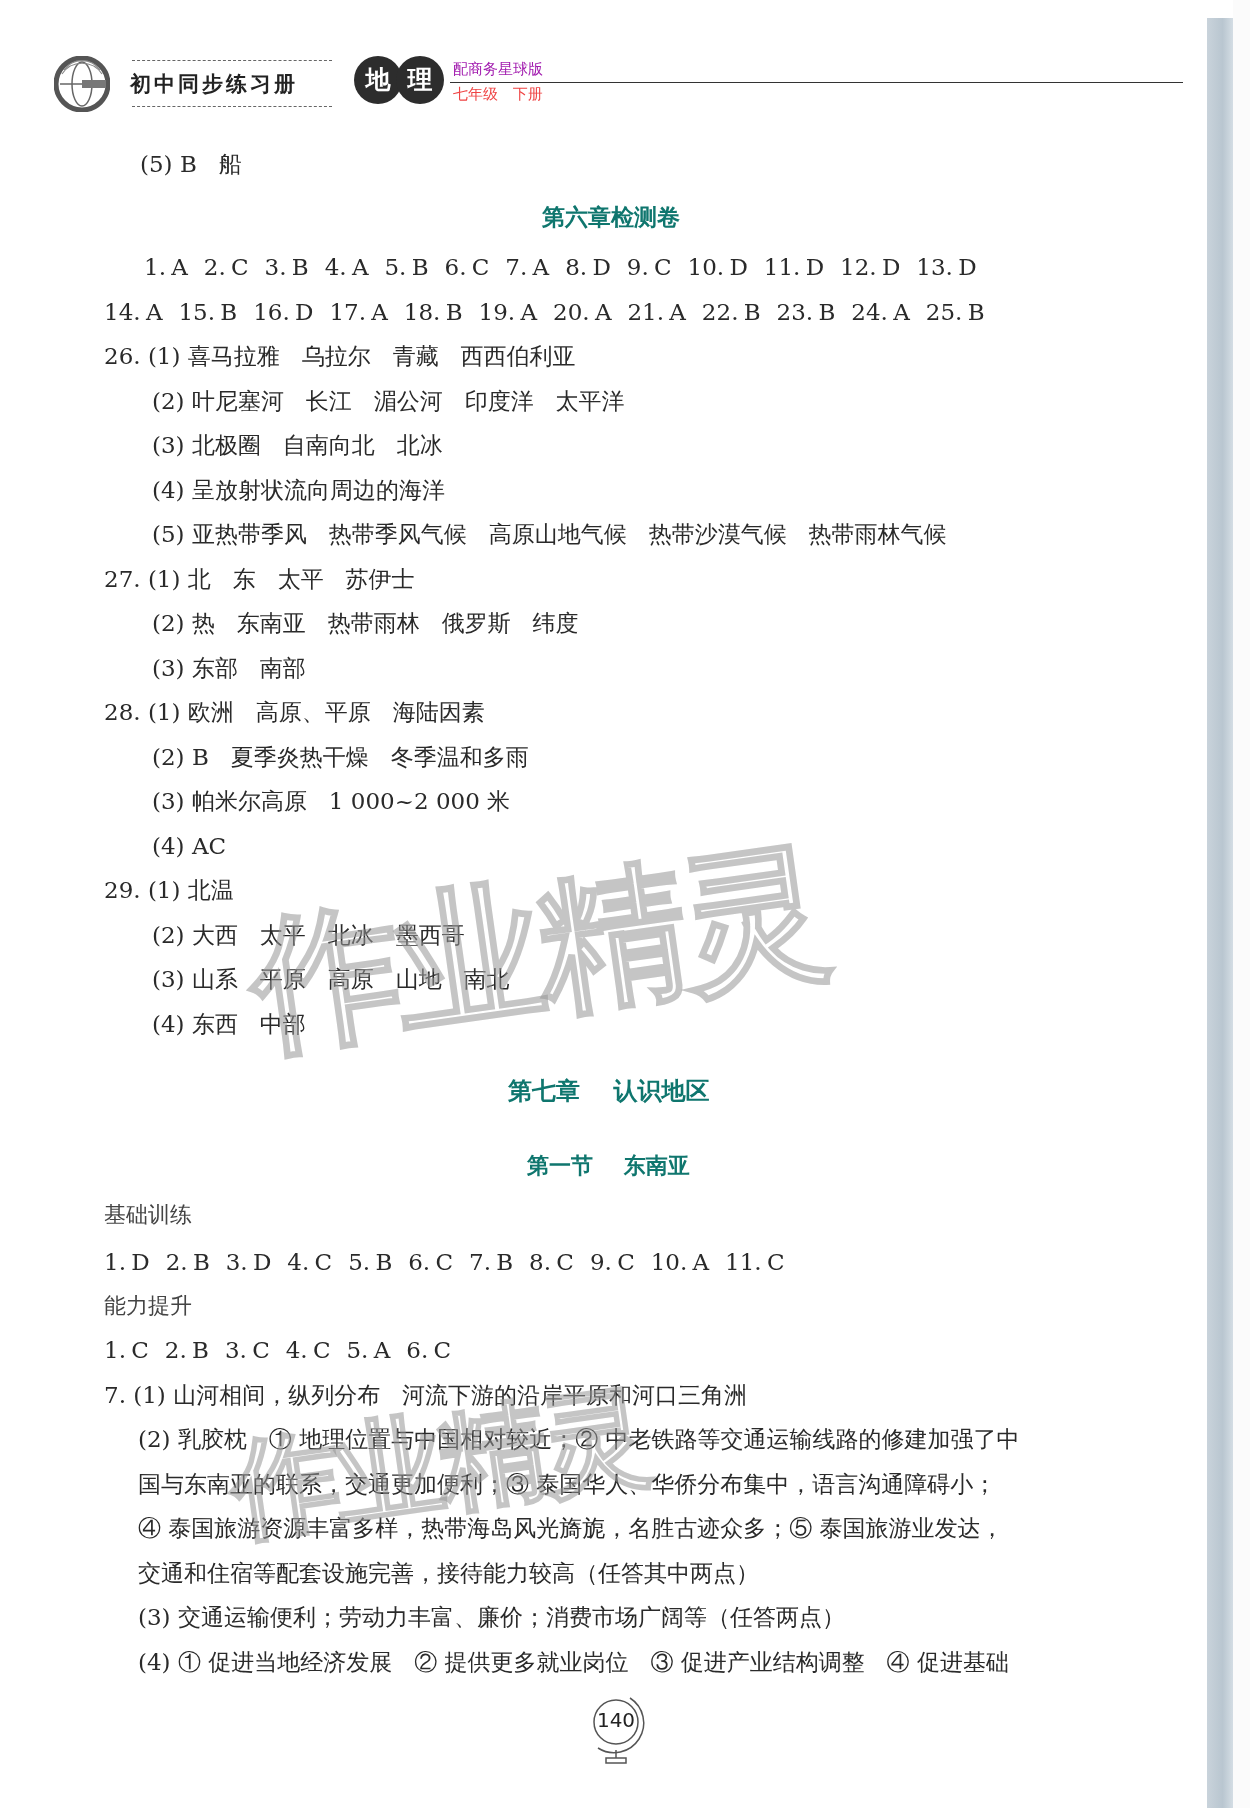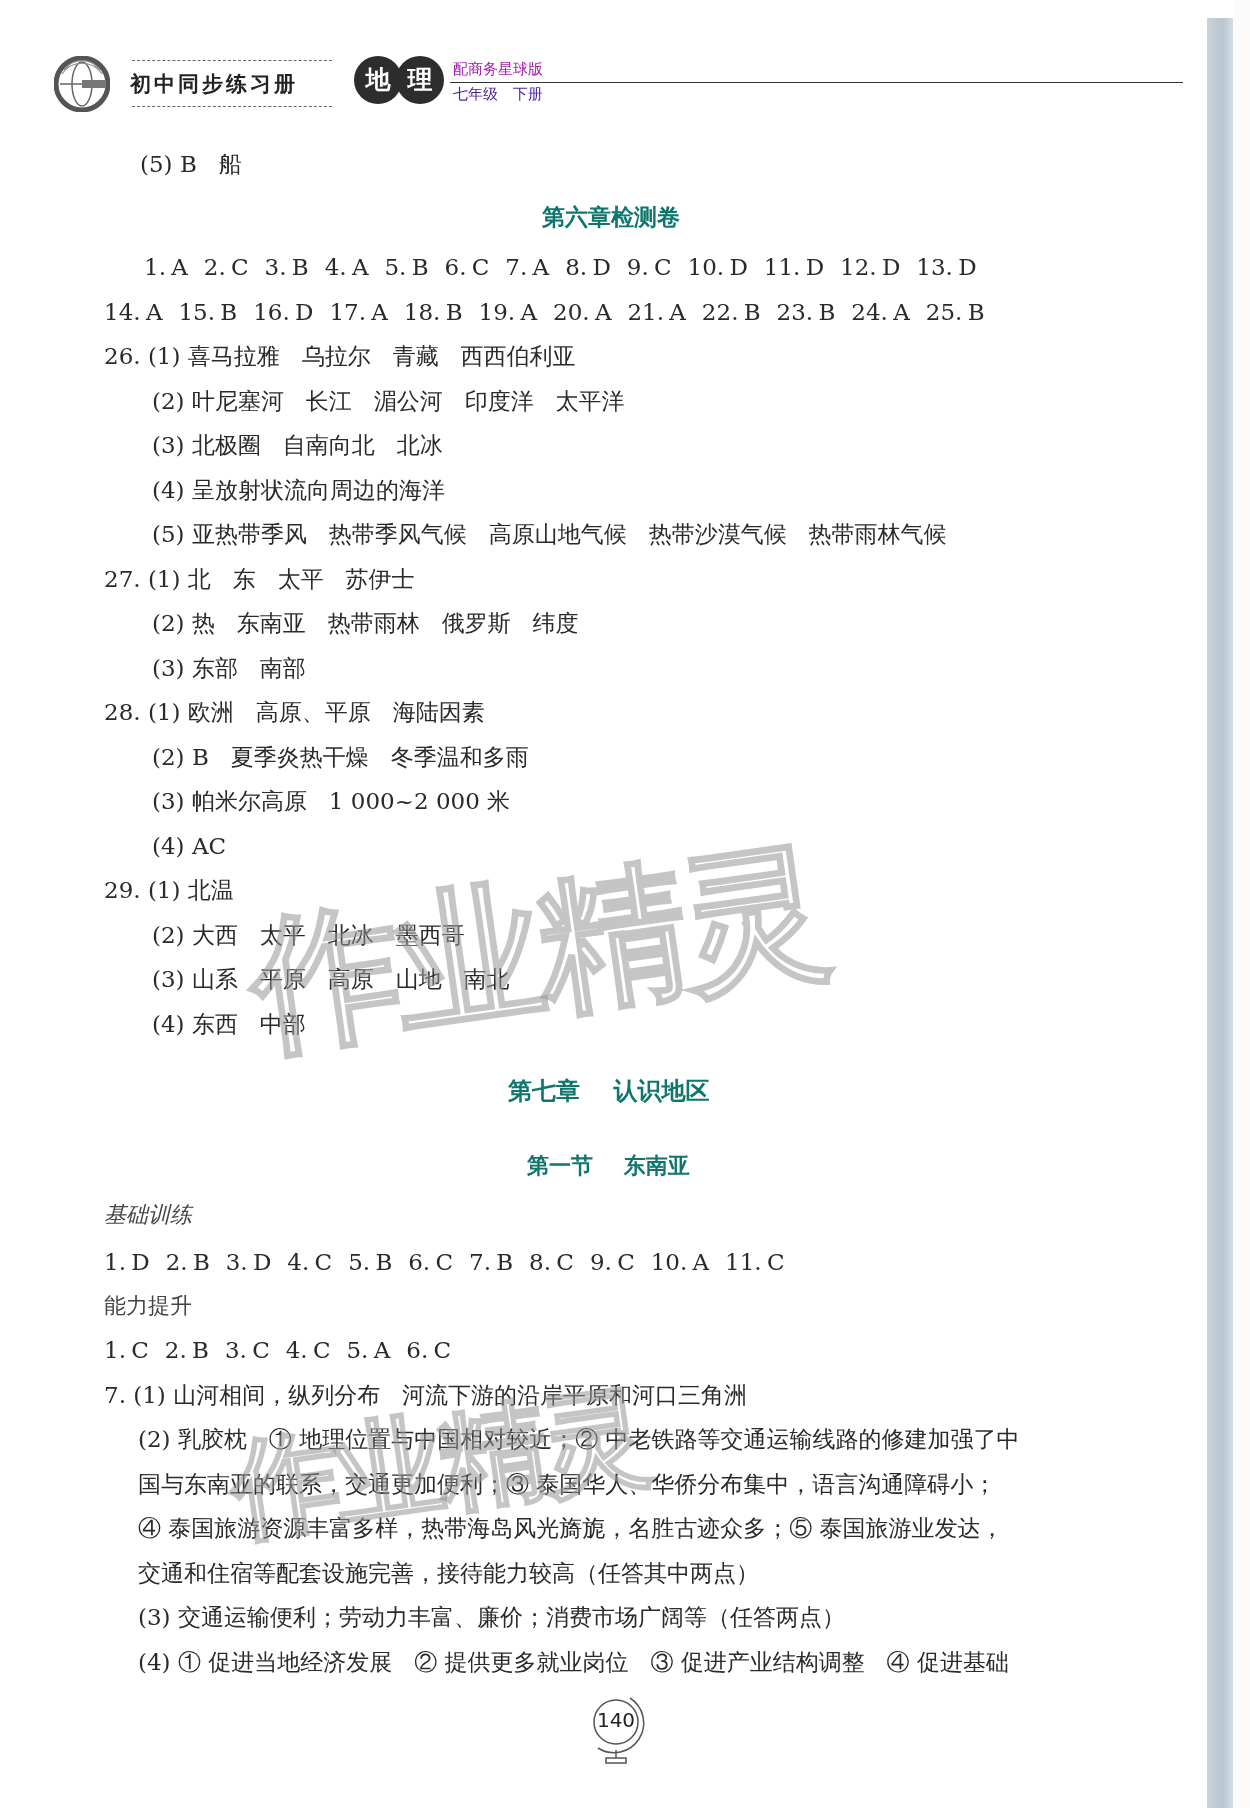--- a/index.html
+++ b/index.html
@@ -13,21 +13,21 @@
   .logo { position:absolute; left:6px; top:4px; width:56px; height:56px; }
   .brand-box { position:absolute; left:76px; top:6px; width:235px; height:50px; }
   .brand-box .tline, .brand-box .bline { position:absolute; left:8px; width:200px; border-top:1px dashed #666; }
   .brand-box .tline { top:2px; } .brand-box .bline { top:48px; }
   .brand-title { position:absolute; left:6px; top:12px; font-size:21px; font-weight:bold; letter-spacing:3px; color:#222;
                  font-family:Liberation Sans, sans-serif; }
   .subj { position:absolute; top:4px; width:48px; height:48px; border-radius:50%; background:#2d2d2d; color:#fff;
           font-size:25px; font-weight:bold; text-align:center; line-height:48px; }
   .subj.s1 { left:306px; } .subj.s2 { left:348px; }
   .edition { position:absolute; left:405px; top:8px; font-size:15px; font-family:"DejaVu Sans",sans-serif; color:#a21caf; }
-  .grade { position:absolute; left:405px; top:33px; font-size:15px; font-family:"DejaVu Sans",sans-serif; color:#4c1d95; word-spacing:10px; }
+  .grade { position:absolute; left:405px; top:33px; font-size:15px; font-family:"DejaVu Sans",sans-serif; color:#ef4444; word-spacing:10px; }
   .hrule { position:absolute; left:402px; top:30px; width:733px; border-top:1.5px solid #333; }
   
   .ln { position:absolute; font-size:23px; white-space:pre; line-height:30px; }
   .h { position:absolute; font-family:"DejaVu Sans","Liberation Sans",sans-serif; font-weight:bold; font-size:23px; white-space:pre; line-height:30px; color:#0f766e; }
   .sec { position:absolute; font-family:"DejaVu Sans",sans-serif; font-size:22px; color:#444; line-height:30px; }
   .watermark { position:absolute; font-family:"DejaVu Sans",sans-serif; font-weight:bold; font-size:150px; color:transparent;
                -webkit-text-stroke:2px rgba(150,150,150,0.55); transform:rotate(-8deg); letter-spacing:-6px; white-space:nowrap; }
   .pageno { position:absolute; left:586px; top:1690px; width:64px; height:80px; }
 </style>
 </head>
@@ -80,21 +80,21 @@
 
 <div class="ln" style="left:104px;top:875px;">29. (1) 北温</div>
 <div class="ln" style="left:152px;top:920px;">(2) 大西   太平   北冰   墨西哥</div>
 <div class="ln" style="left:152px;top:964px;">(3) 山系   平原   高原   山地   南北</div>
 <div class="ln" style="left:152px;top:1009px;">(4) 东西   中部</div>
 
 <div class="watermark" style="left:250px;top:850px;">作业精灵</div>
 
 <div class="h" style="left:508px;top:1076px;font-size:24px;">第七章    认识地区</div>
 <div class="h" style="left:527px;top:1151px;font-size:22px;">第一节    东南亚</div>
-<div class="sec" style="left:104px;top:1200px;font-style:italic;">基础训练</div>
+<div class="sec" style="left:104px;top:1200px;">基础训练</div>
 <div class="ln" style="left:104px;top:1247px;word-spacing:-2px;text-align:center;">1. D   2. B   3. D   4. C   5. B   6. C   7. B   8. C   9. C   10. A   11. C</div>
 <div class="sec" style="left:104px;top:1291px;">能力提升</div>
 <div class="ln" style="left:104px;top:1335px;word-spacing:-2px;">1. C   2. B   3. C   4. C   5. A   6. C</div>
 
 <div class="ln" style="left:104px;top:1380px;">7. (1) 山河相间，纵列分布   河流下游的沿岸平原和河口三角洲</div>
 <div class="ln" style="left:138px;top:1424px;">(2) 乳胶枕   ① 地理位置与中国相对较近；② 中老铁路等交通运输线路的修建加强了中</div>
 <div class="ln" style="left:138px;top:1469px;">国与东南亚的联系，交通更加便利；③ 泰国华人、华侨分布集中，语言沟通障碍小；</div>
 <div class="ln" style="left:138px;top:1513px;">④ 泰国旅游资源丰富多样，热带海岛风光旖旎，名胜古迹众多；⑤ 泰国旅游业发达，</div>
 <div class="ln" style="left:138px;top:1558px;">交通和住宿等配套设施完善，接待能力较高（任答其中两点）</div>
 <div class="ln" style="left:138px;top:1602px;">(3) 交通运输便利；劳动力丰富、廉价；消费市场广阔等（任答两点）</div>

